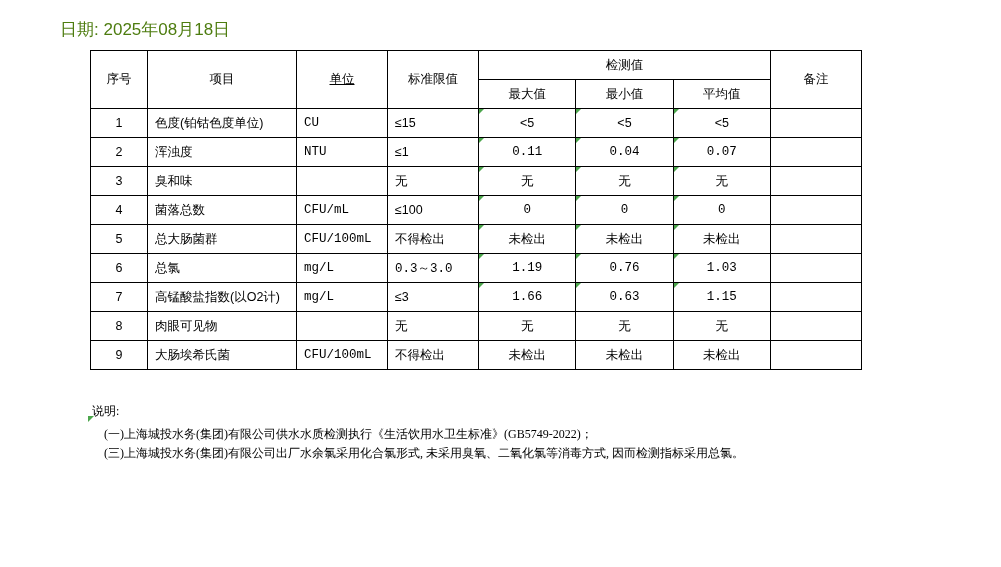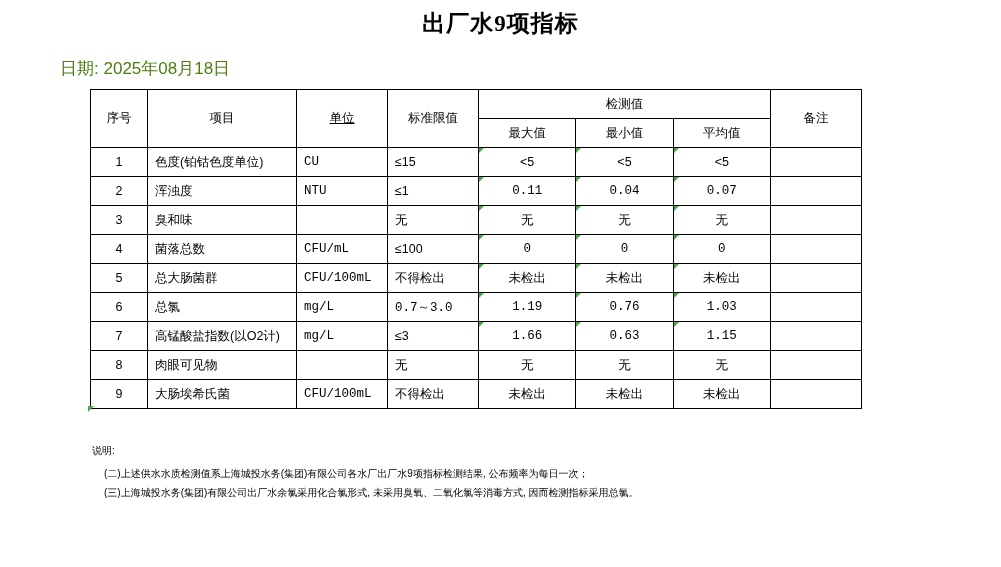--- a/index.html
+++ b/index.html
@@ -64,22 +64,23 @@
   .col-std { width: 90px; }
   .col-val { width: 92px; }
   .col-note { width: 90px; }
   .mono {
     font-family: "Liberation Mono", monospace;
     font-size: 12px;
   }
   .notes {
     margin-left: 92px;
     margin-top: 32px;
-    font-size: 10px;
+    font-size: 12px;
     line-height: 19px;
+    font-family: Liberation Serif, serif;
   }
   .notes .note-title { margin-bottom: 4px; }
   .notes .note-line { padding-left: 12px; }
   .corner-mark {
     position: absolute;
     width: 0;
     height: 0;
     border-top: 5px solid #4ca64c;
     border-right: 5px solid transparent;
     left: 0;
@@ -94,21 +95,20 @@
     height: 0;
     border-top: 6px solid #4ca64c;
     border-right: 6px solid transparent;
   }
 </style>
 </head>
 <body>
 
 <div class="page">
 
-  <div class="title">出厂水9项指标</div>
 
   <div class="date-line">
     <span>日期:</span>
     <span>2025年08月18日</span>
   </div>
 
   <div class="tbl-wrap">
     <table class="indicators">
       <thead>
         <tr>
@@ -173,21 +173,21 @@
           <td class="c-left">不得检出</td>
           <td class="c-center has-mark"><span class="corner-mark"></span><span>未检出</span></td>
           <td class="c-center has-mark"><span class="corner-mark"></span><span>未检出</span></td>
           <td class="c-center has-mark"><span class="corner-mark"></span><span>未检出</span></td>
           <td class="c-center"></td>
         </tr>
         <tr>
           <td class="c-center">6</td>
           <td class="c-left">总氯</td>
           <td class="c-left mono">mg/L</td>
-          <td class="c-left mono">0.7～3.0</td>
+          <td class="c-left mono">0.3～3.0</td>
           <td class="c-center mono has-mark"><span class="corner-mark"></span><span>1.19</span></td>
           <td class="c-center mono has-mark"><span class="corner-mark"></span><span>0.76</span></td>
           <td class="c-center mono has-mark"><span class="corner-mark"></span><span>1.03</span></td>
           <td class="c-center"></td>
         </tr>
         <tr>
           <td class="c-center">7</td>
           <td class="c-left">高锰酸盐指数(以O2计)</td>
           <td class="c-left mono">mg/L</td>
           <td class="c-left">≤3</td>
@@ -217,17 +217,17 @@
           <td class="c-center"></td>
         </tr>
       </tbody>
     </table>
   </div>
 
   <div class="green-tick"></div>
 
   <div class="notes">
     <div class="note-title">说明:</div>
-    <div class="note-line">(二)上述供水水质检测值系上海城投水务(集团)有限公司各水厂出厂水9项指标检测结果, 公布频率为每日一次；</div>
+    <div class="note-line">(一)上海城投水务(集团)有限公司供水水质检测执行《生活饮用水卫生标准》(GB5749-2022)；</div>
     <div class="note-line">(三)上海城投水务(集团)有限公司出厂水余氯采用化合氯形式, 未采用臭氧、二氧化氯等消毒方式, 因而检测指标采用总氯。</div>
   </div>
 
 </div>
 
 </body></html>

